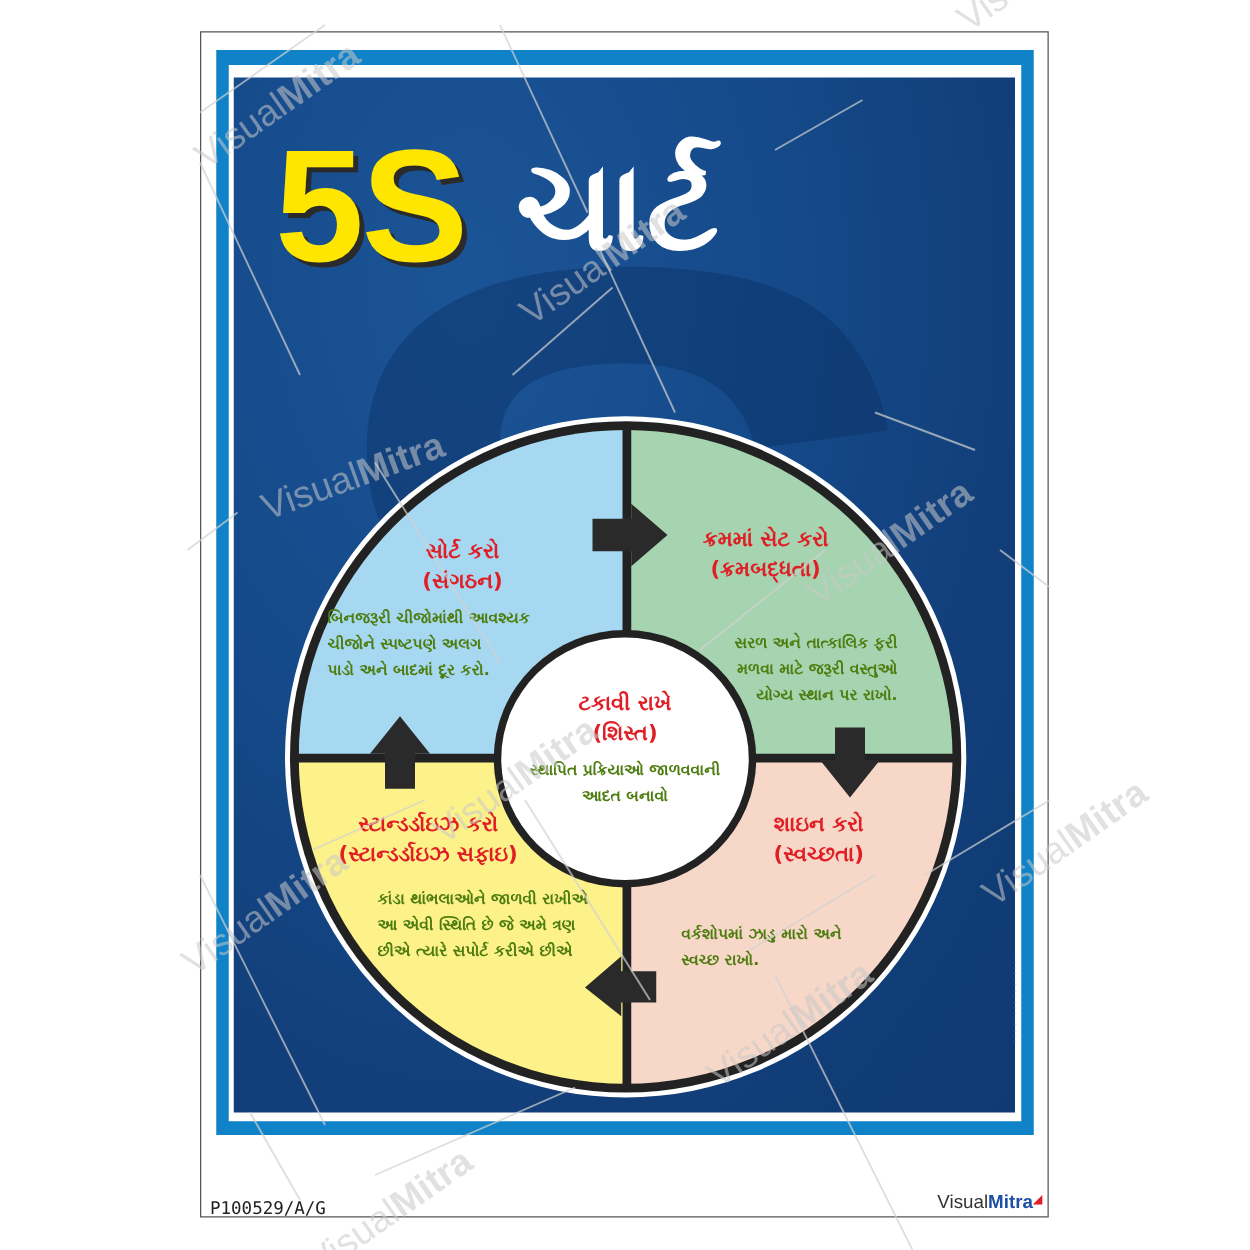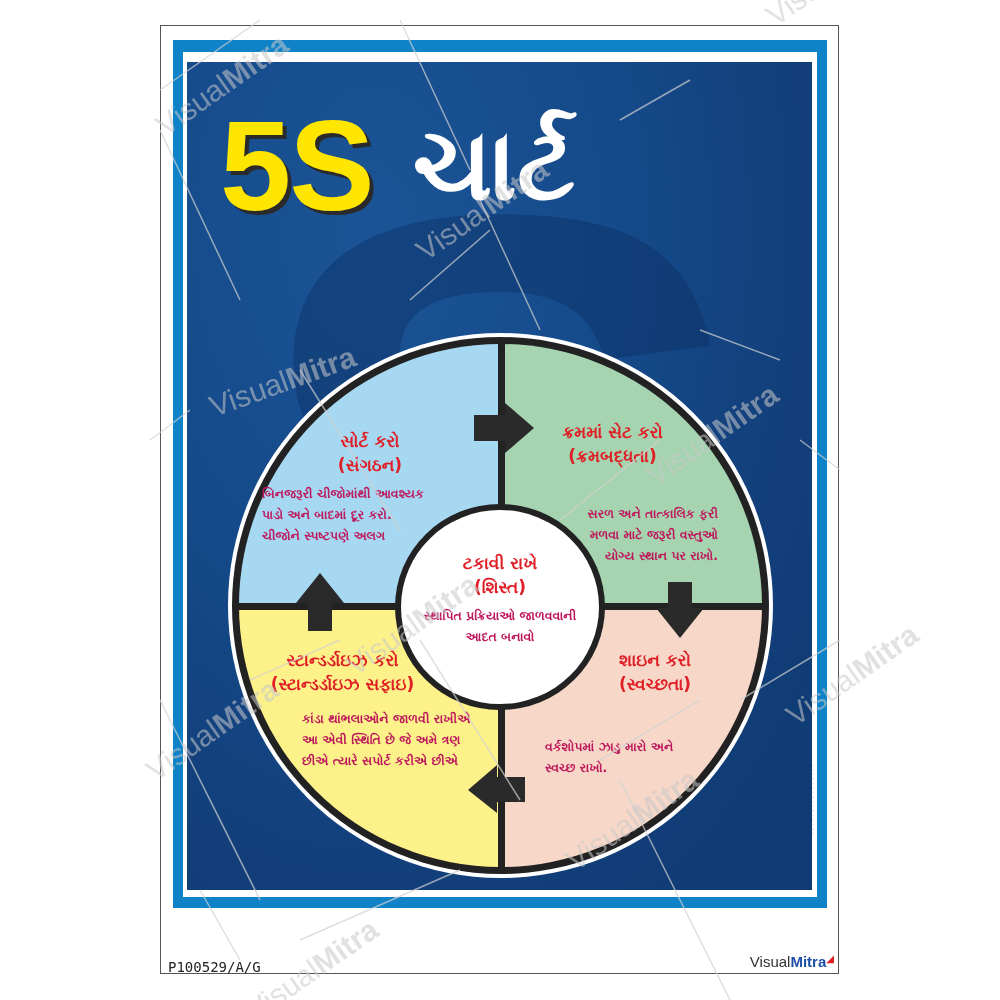--- a/index.html
+++ b/index.html
@@ -28,21 +28,21 @@
     .wheel-clip .q-tl { left: 0; top: 0; width: 259px; height: 259px; }
     .wheel-clip .q-tr { left: 266px; top: 0; width: 260px; height: 259px; }
     .wheel-clip .q-bl { left: 0; top: 266px; width: 259px; height: 260px; }
     .wheel-clip .q-br { left: 266px; top: 266px; width: 260px; height: 260px; }
 
     .center-circle { position: absolute; left: 395px; top: 504px; width: 210px; height: 206px; border-radius: 50%; background: #222; }
     .center-circle .fill { position: absolute; left: 6px; top: 6px; right: 6px; bottom: 6px; border-radius: 50%; background: #ffffff; }
 
     .text-block { position: absolute; text-align: center; }
     .head { color: #e01e26; font-weight: bold; font-size: 17px; line-height: 24px; }
-    .desc { color: #be185d; font-weight: bold; font-size: 12.5px; line-height: 21px; }
+    .desc { color: #4d7c0f; font-weight: bold; font-size: 12.5px; line-height: 21px; }
 
     .arrow { position: absolute; }
 
     .watermark { position: absolute; font-family: "Liberation Sans", sans-serif; color: rgba(200,200,200,0.55); font-size: 30px; transform-origin: left top; white-space: nowrap; pointer-events: none; }
     .watermark b { font-weight: bold; }
     .wm-lines { position: absolute; left: 0; top: 0; width: 1000px; height: 1000px; pointer-events: none; }
 
     .footer-code { position: absolute; left: 168px; top: 959px; font-family: "DejaVu Sans Mono", monospace; font-size: 14px; color: #222; }
     .footer-logo { position: absolute; right: 166px; top: 953px; font-family: "Liberation Sans", sans-serif; font-size: 15px; }
     .footer-logo .l1 { color: #333; }
@@ -91,22 +91,22 @@
 <svg class="arrow" style="left:294px;top:571px;" width="52" height="62" viewBox="0 0 52 62">
   <polygon points="14,60 38,60 38,32 50,32 26,2 2,32 14,32" fill="#2a2a2a"></polygon>
 </svg>
 
 <div class="text-block" style="left:300px;top:417px;width:140px;margin-top:12px;">
   <div class="head">સોર્ટ કરો</div>
   <div class="head">(સંગઠન)</div>
 </div>
 <div class="text-block" style="left:262px;top:483px;width:200px;text-align:left;">
   <div class="desc">બિનજરૂરી ચીજોમાંથી આવશ્યક</div>
+  <div class="desc">ચીજોને સ્પષ્ટપણે અલગ</div>
   <div class="desc">પાડો અને બાદમાં દૂર કરો.</div>
-  <div class="desc">ચીજોને સ્પષ્ટપણે અલગ</div>
 </div>
 
 <div class="text-block" style="left:530px;top:420px;width:165px;">
   <div class="head">ક્રમમાં સેટ કરો</div>
   <div class="head">(ક્રમબદ્ધતા)</div>
 </div>
 <div class="text-block" style="left:558px;top:483px;width:160px;text-align:right;margin-top:20px;">
   <div class="desc">સરળ અને તાત્કાલિક ફરી</div>
   <div class="desc">મળવા માટે જરૂરી વસ્તુઓ</div>
   <div class="desc">યોગ્ય સ્થાન પર રાખો.</div>

